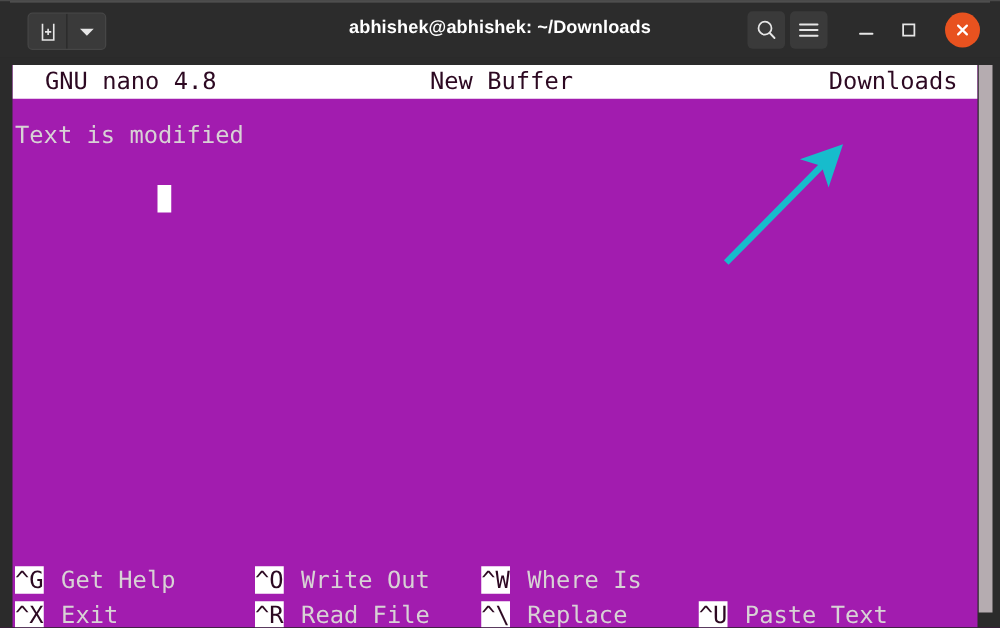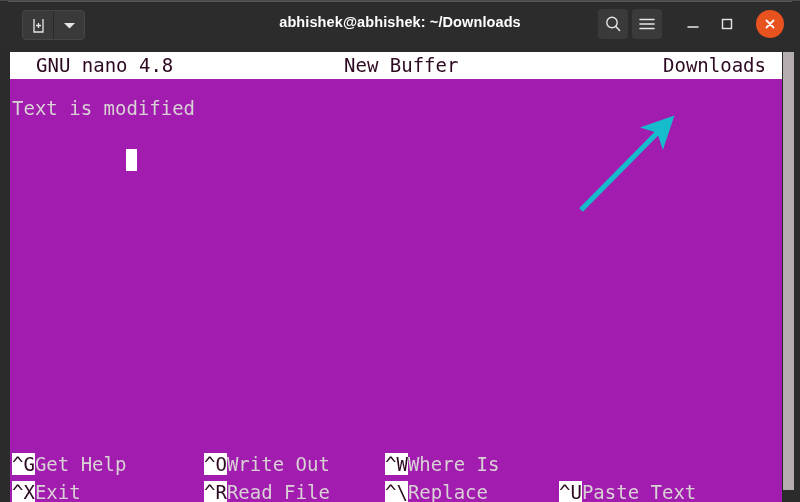--- a/index.html
+++ b/index.html
@@ -183,21 +183,21 @@
   }
   .sc-item {
     position: absolute;
     top: 0;
     white-space: pre;
   }
   .sc-key {
     background: #ffffff;
     color: #2d0922;
   }
-  .sc-label { color: #d8d2d5; }
+  .sc-label { color: #d8d2d5; padding-left: 14px; }
 
   
   #scrollbar {
     position: absolute;
     right: 6px;
     top: 6px;
     width: 11px;
     height: 438px;
     background: #b5acb0;
   }

